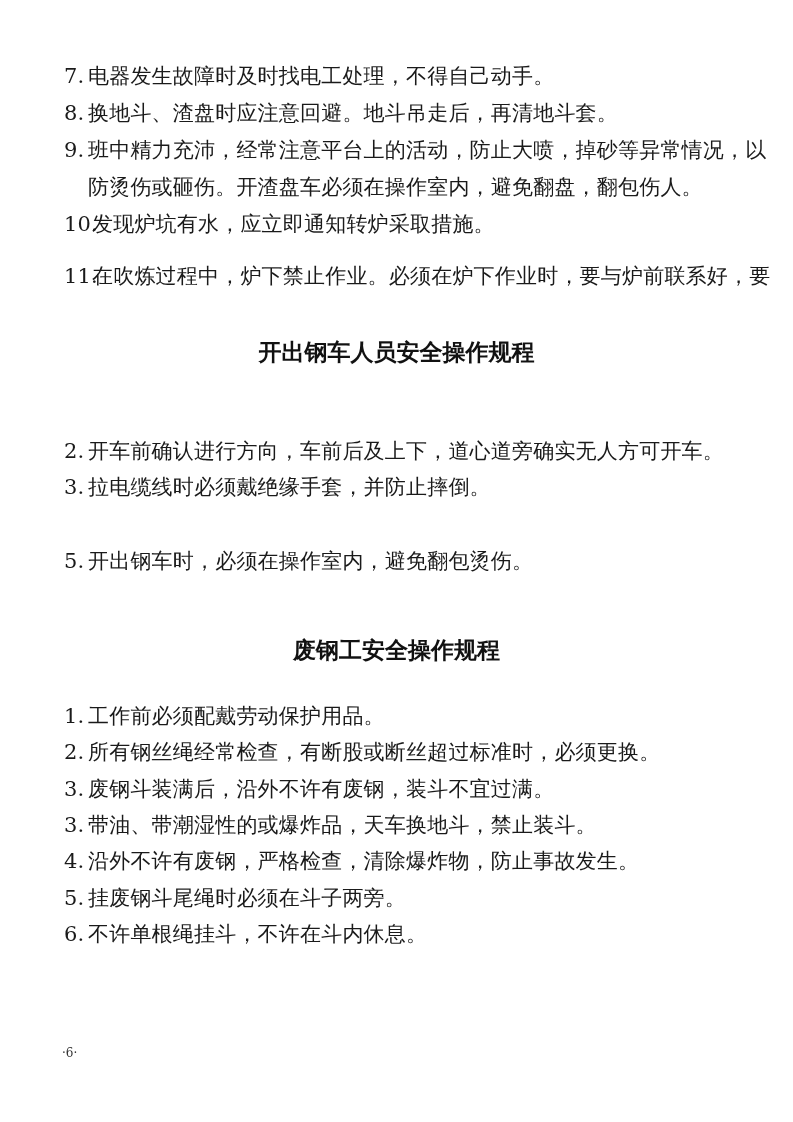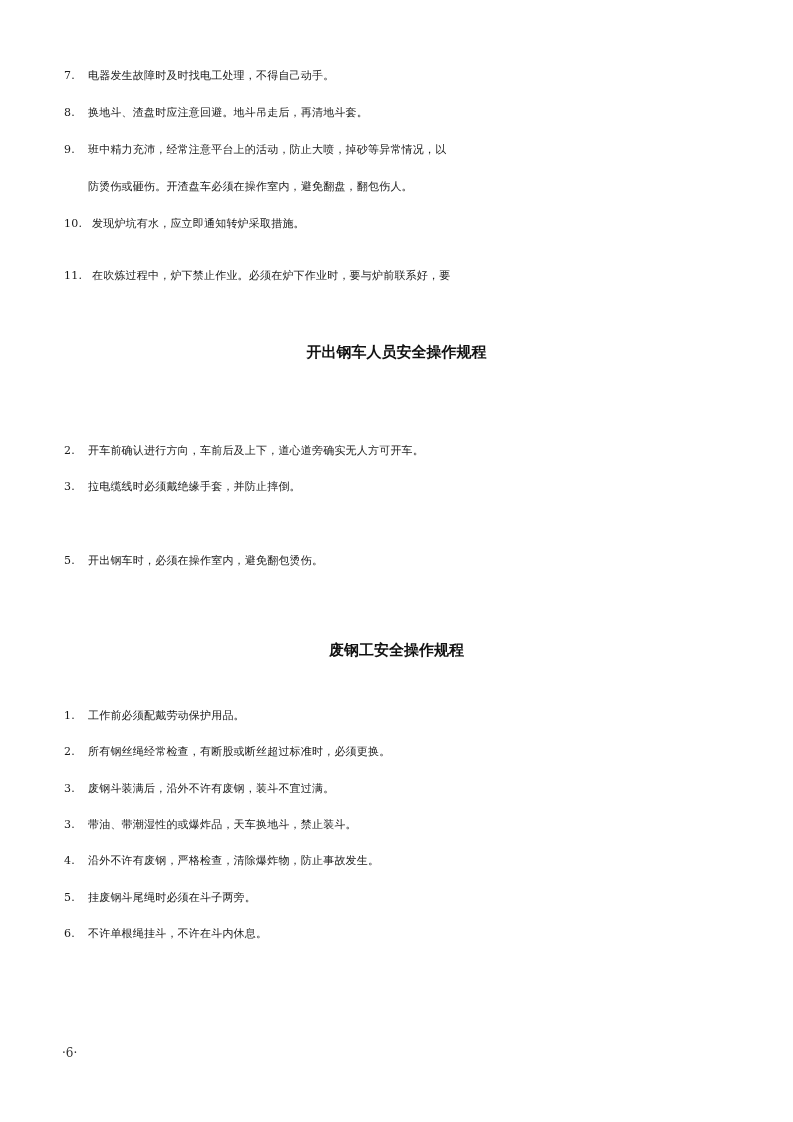--- a/index.html
+++ b/index.html
@@ -1,24 +1,24 @@
 <!DOCTYPE html>
 <html><head>
 <meta charset="utf-8">
 <style>
   html, body { margin: 0; padding: 0; background: #ffffff; }
   body { width: 793px; height: 1122px; position: relative; overflow: hidden;
          font-family: "DejaVu Serif", "Liberation Serif", serif; color: #1a1a1a; }
   .page { position: absolute; left: 0; top: 0; width: 793px; height: 1122px; }
-  .line { position: absolute; left: 64px; font-size: 11px; line-height: 20px; white-space: nowrap; letter-spacing: 0.2px; }
+  .line { position: absolute; left: 64px; font-size: 21px; line-height: 20px; white-space: nowrap; letter-spacing: 0.2px; }
   .num { display: inline-block; }
   .cont { left: 88px; }
   .cont2 { left: 92px; }
   .title { position: absolute; left: 0; width: 793px; text-align: center; font-family: "DejaVu Sans", "Liberation Sans", sans-serif;
-           font-weight: bold; font-size: 15px; line-height: 24px; color: #111; }
+           font-weight: bold; font-size: 23px; line-height: 24px; color: #111; }
   .pagenum { position: absolute; left: 62px; top: 1046px; font-size: 12px; color: #333; }
 </style>
 </head>
 <body>
 
 <div class="page">
 
   <div class="line" style="top:66px">
     <span class="num" style="width:24px">7.</span><span>电器发生故障时及时找电工处理，不得自己动手。</span>
   </div>

